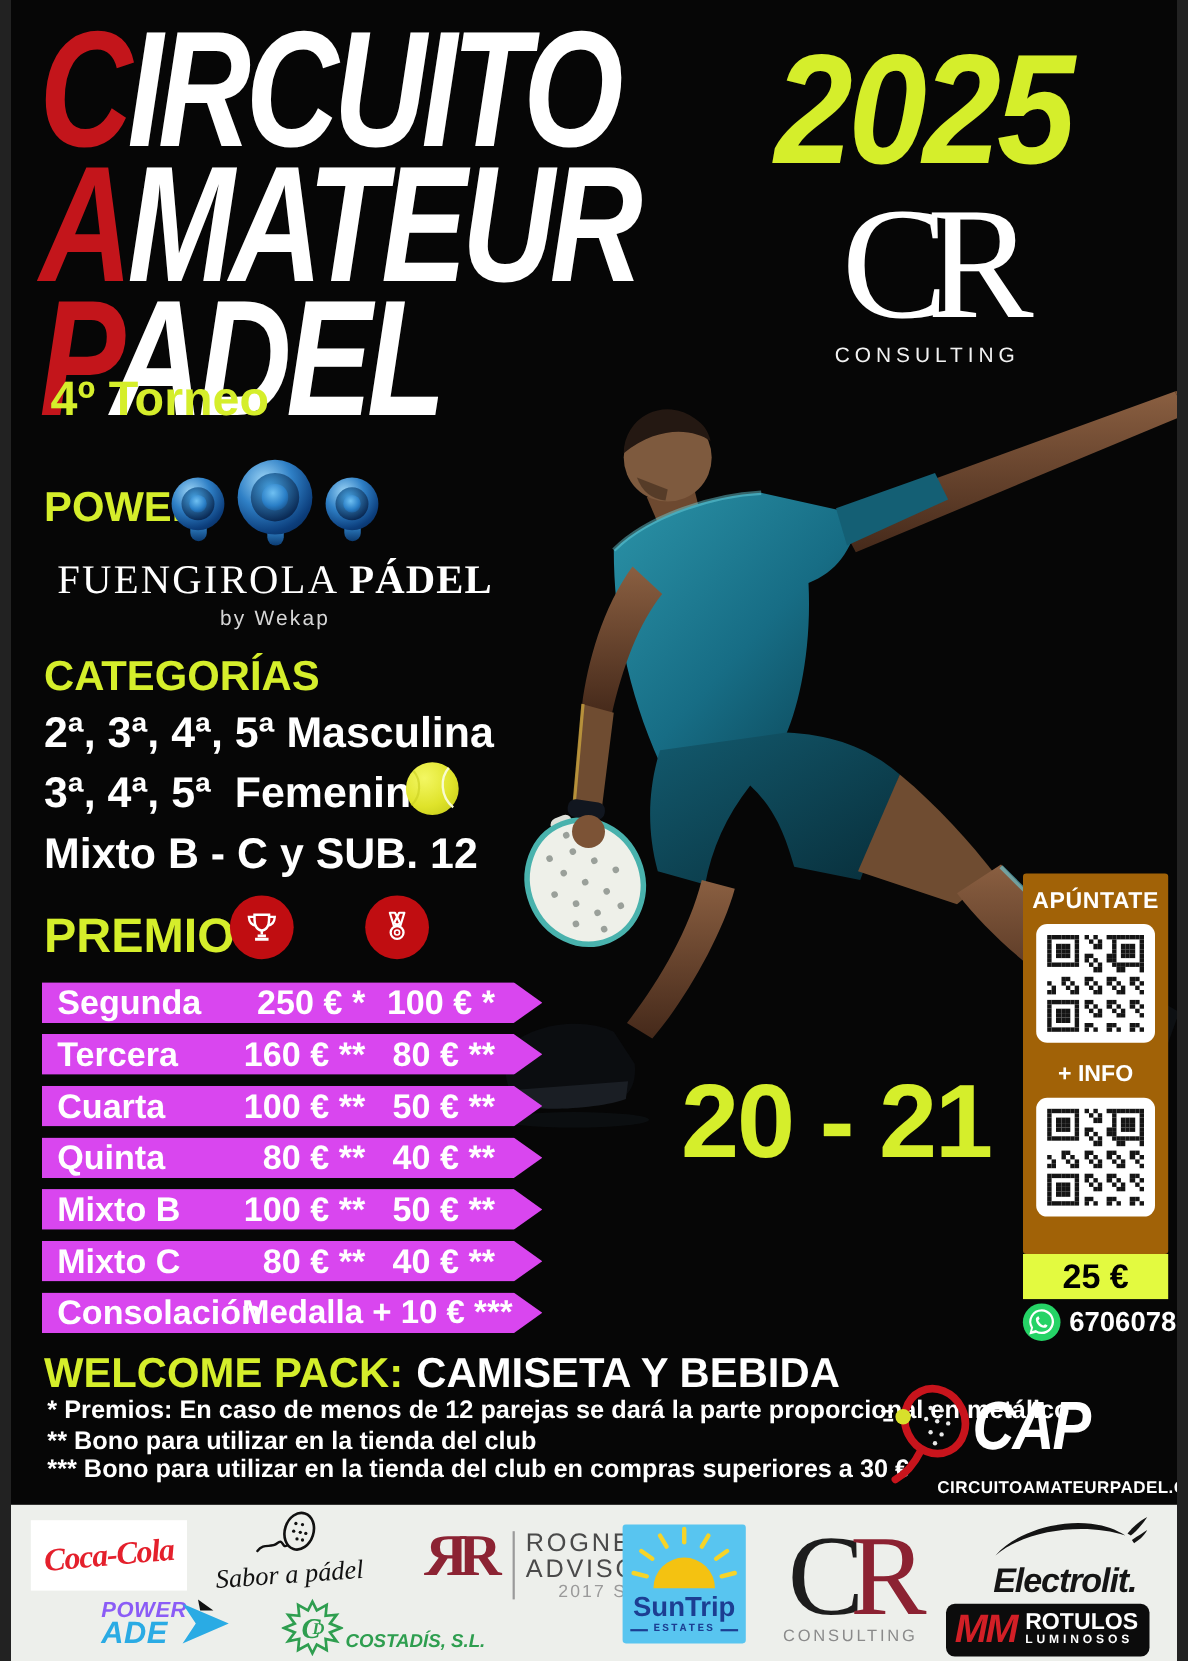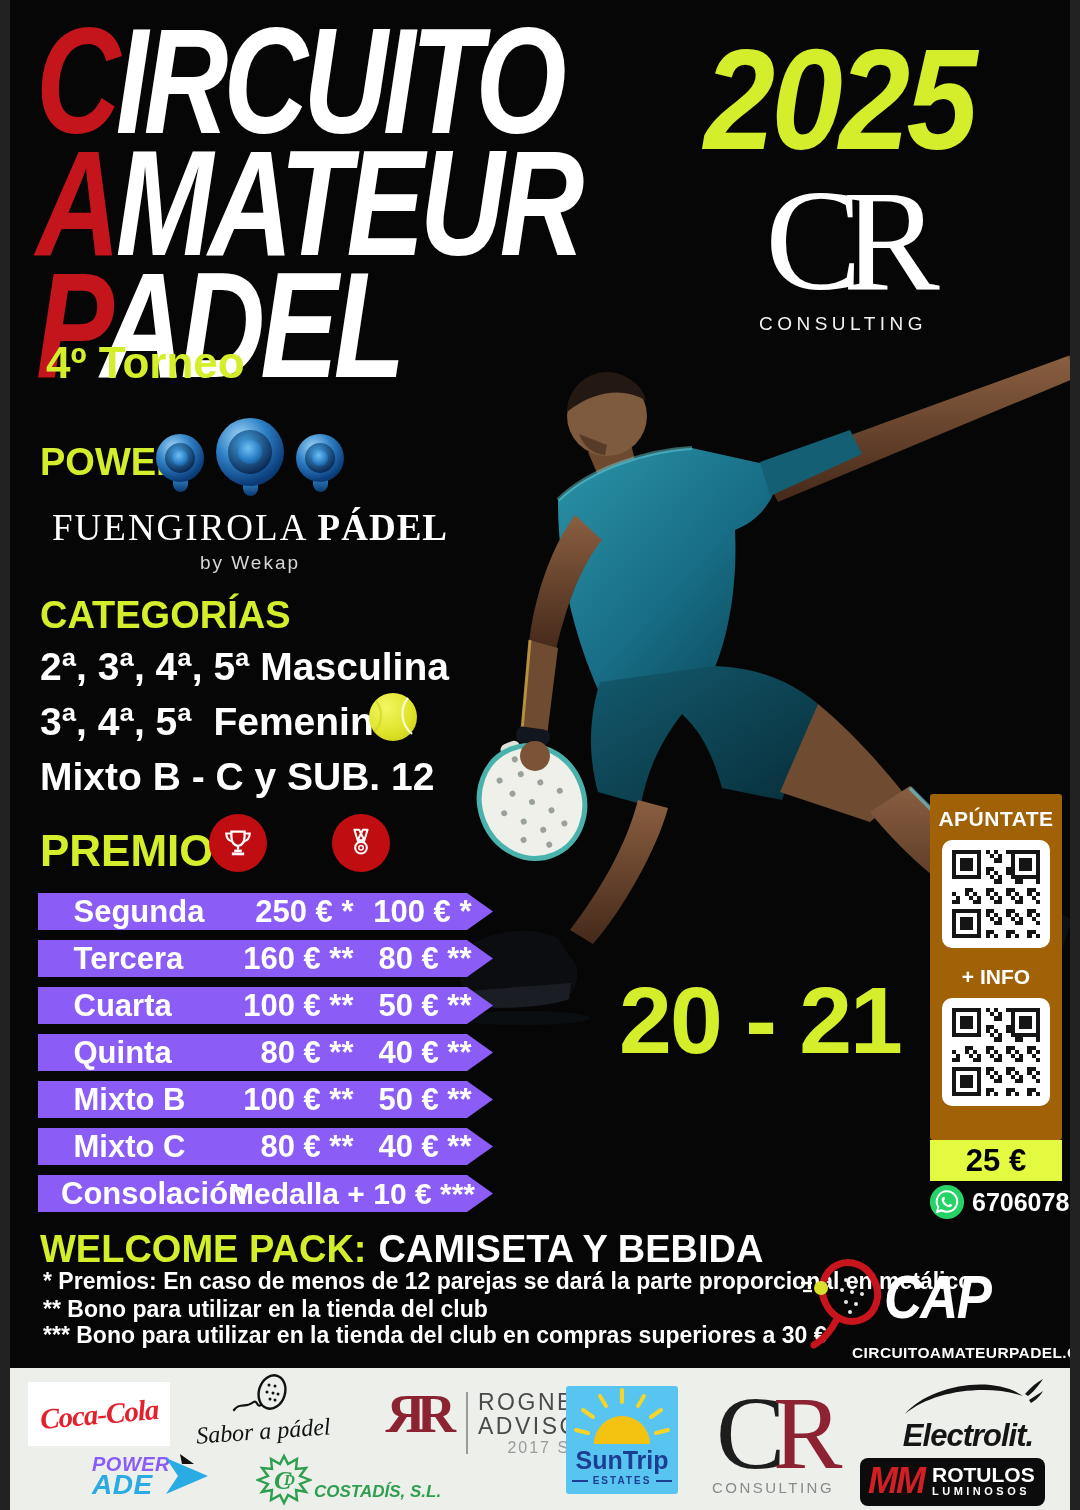--- a/index.html
+++ b/index.html
@@ -49,23 +49,23 @@
   .cat-0{top:645px;} .cat-1{top:700px;} .cat-2{top:755px;text-align:right;}
   .ball{left:358px;top:692px;}
 
   .premios{left:30px;top:826px;font-size:44px;font-weight:bold;}
   .prize-icon{width:58px;height:58px;border-radius:50%;background:#c00d11;
               display:flex;align-items:center;justify-content:center;}
   .icon-trophy{left:199px;top:814px;} .icon-medal{left:322px;top:814px;}
 
   
   .prize-table{left:28px;top:893px;z-index:2;}
-  .p-row{width:455px;height:37px;margin-bottom:10px;background:#8b5cf6;color:#fff;
+  .p-row{width:455px;height:37px;margin-bottom:10px;background:#d946ef;color:#fff;
          display:flex;align-items:center;font-size:31px;font-weight:bold;
-         clip-path:polygon(0 0,429px 0,455px 50%,429px 100%,0 100%);justify-content:center;}
+         clip-path:polygon(0 0,429px 0,455px 50%,429px 100%,0 100%);}
   .p-label{width:168px;padding-left:14px;}
   .p-v1{width:112px;text-align:right;}
   .p-v2{width:118px;text-align:right;}
   .p-row.wide .p-v1{width:255px;text-align:left;font-size:30px;}
 
   
   .date-days{left:600px;top:966px;width:300px;text-align:center;font-size:95px;
              font-weight:bold;letter-spacing:-2px;z-index:2;}
   .date-month{left:518px;top:1060px;width:350px;text-align:center;font-size:52px;
               font-weight:bold;z-index:2;}
@@ -117,21 +117,21 @@
   .rogner{left:376px;top:22px;display:flex;align-items:flex-start;}
   .rr{font-family:"Liberation Serif",serif;font-size:54px;color:#8c2333;line-height:.9;font-weight:bold;}
   .rr.flip{transform:scaleX(-1);margin-right:-8px;}
   .rog-div{width:2px;height:62px;background:#9a9a9a;margin:2px 10px 0 10px;}
   .rog-l1,.rog-l2{font-size:23px;color:#4a4a4a;letter-spacing:2.5px;line-height:1.05;}
   .rog-l3{font-size:16px;color:#9a9a9a;letter-spacing:2px;margin-top:1px;text-align:center;}
   .suntrip{left:556px;top:18px;width:112px;height:108px;background:#58c5f0;border-radius:3px;
            text-align:center;overflow:hidden;}
   .st-name{font-size:25px;font-weight:bold;color:#1c3e92;margin-top:-2px;}
   .st-sub{font-size:10px;font-weight:bold;color:#1c3e92;letter-spacing:2px;
-          display:flex;align-items:center;justify-content:center;gap:5px;margin-top:0;}
+          display:flex;align-items:center;justify-content:center;gap:5px;margin-top:0;font-family:Liberation Mono, monospace;}
   .st-sub:before,.st-sub:after{content:"";width:16px;height:2px;background:#1c3e92;}
   .crc{left:698px;top:22px;width:130px;text-align:center;}
   .crc-letters{font-family:"Liberation Serif",serif;font-size:104px;line-height:.82;letter-spacing:-.12em;}
   .crc-c{color:#1d1d1d;} .crc-r{color:#8c2232;}
   .crc-sub{font-size:15px;color:#8a8a8a;letter-spacing:2.5px;margin-top:4px;}
   .electrolit{left:858px;top:10px;width:200px;text-align:center;}
   .el-text{font-size:31px;font-weight:bold;font-style:italic;color:#151515;letter-spacing:-1px;margin-top:-4px;}
   .mm{left:850px;top:90px;display:flex;align-items:center;gap:8px;background:#0c0c0c;
       border-radius:8px;padding:2px 10px 4px 8px;}
   .mm-mm{font-size:36px;font-weight:bold;font-style:italic;color:#d21f26;letter-spacing:-2px;}

